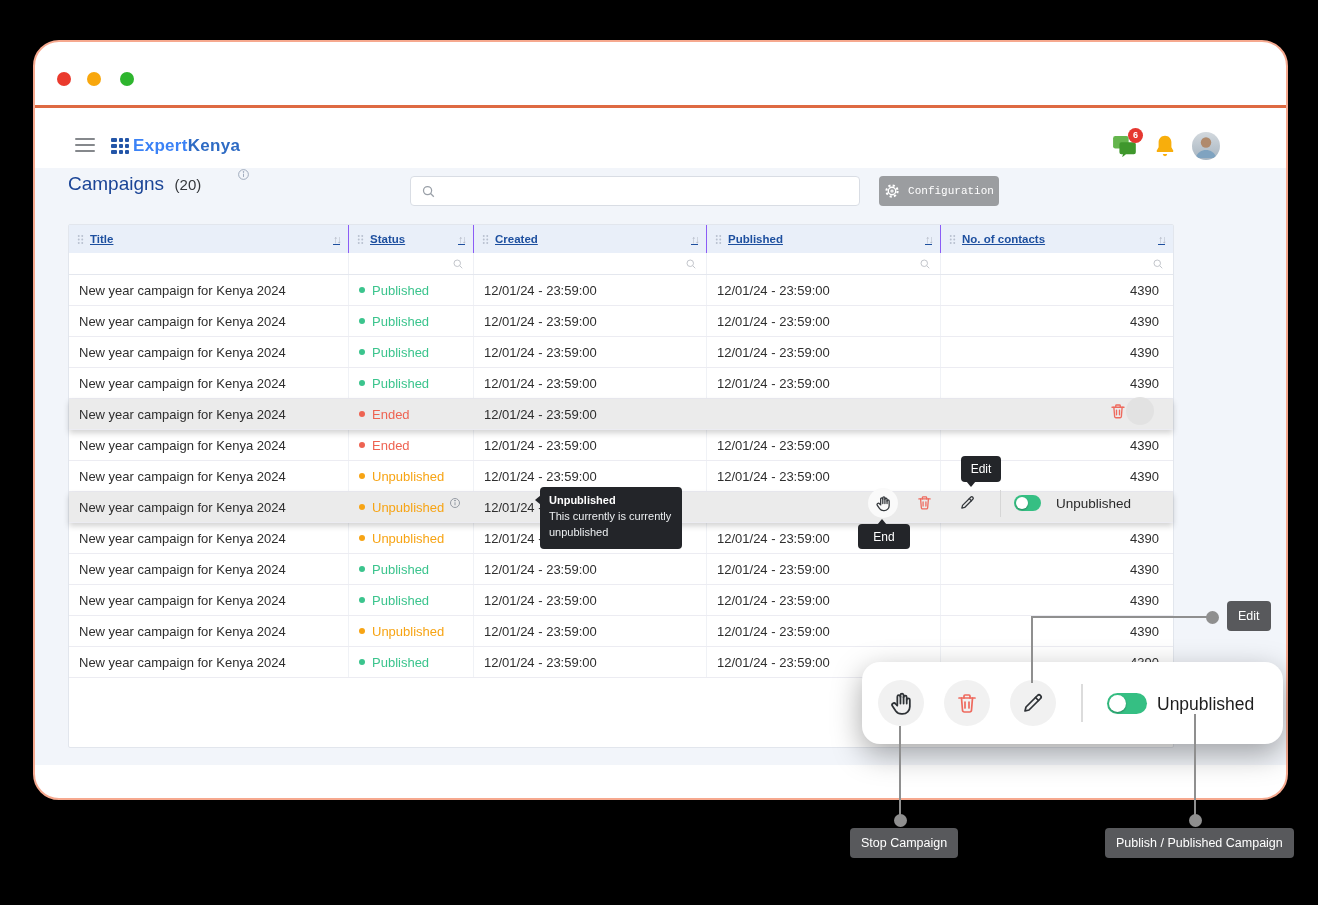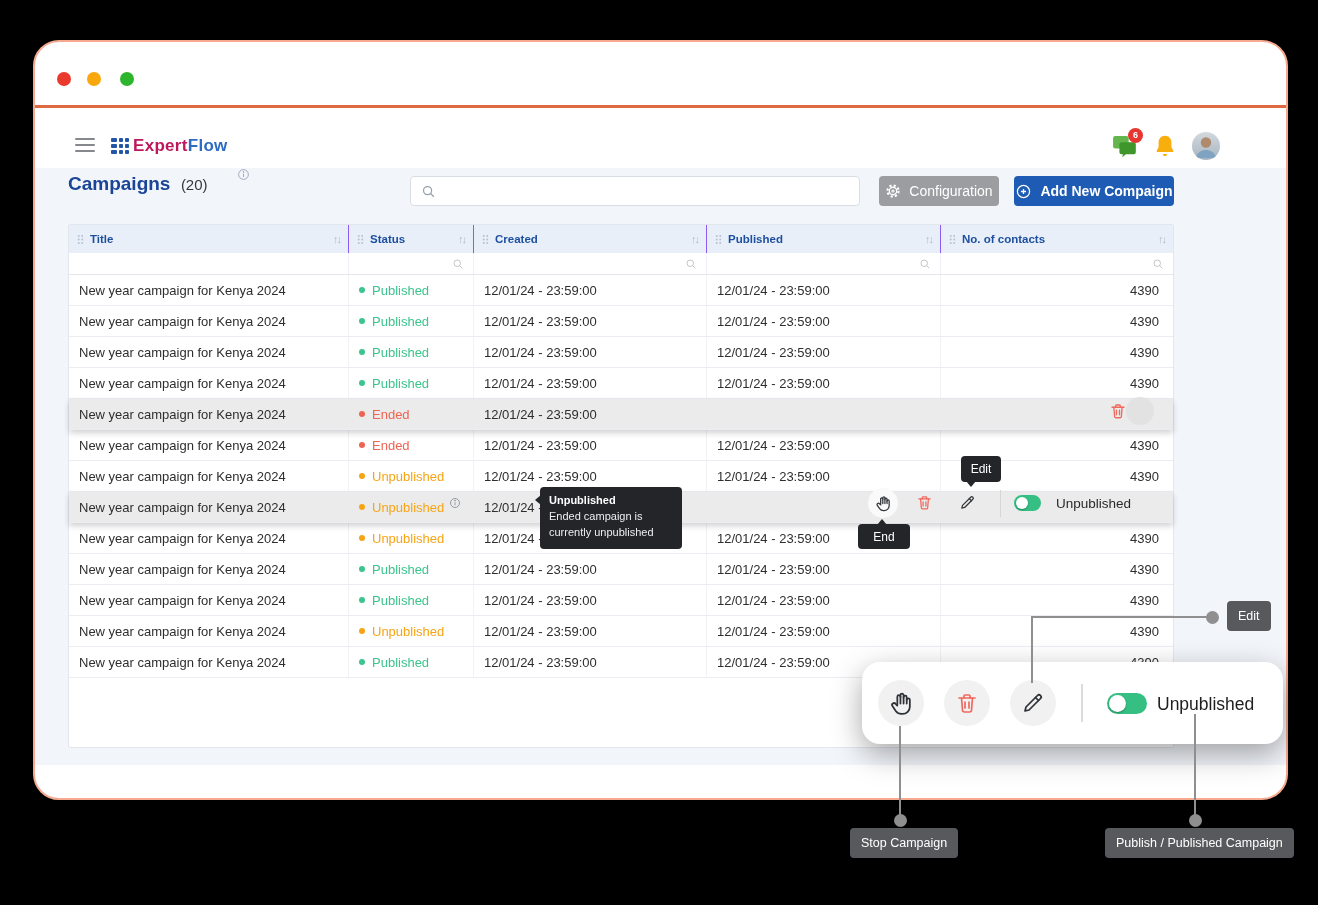--- a/index.html
+++ b/index.html
@@ -13,53 +13,53 @@
   .light.red{ left:22px; } .light.yellow{ left:52px; } .light.green{ left:85px; }
   .orange-divider { position:absolute; left:0; top:63px; width:100%; height:3px; }
 
   
   .hamburger { position:absolute; left:40px; top:96px; width:20px; height:15px; cursor:pointer; }
   .hamburger span { display:block; height:2px; background:#85888c; border-radius:1px; margin-bottom:4px; }
   .logo { position:absolute; left:76px; top:94px; display:flex; align-items:center; gap:4px; }
   .logo-grid { display:grid; grid-template-columns:6px 4px 4px; grid-auto-rows:4px; gap:2px; }
   .logo-grid i { background:#2456a8; border-radius:1px; }
   .logo-text { font-size:17px; font-weight:bold; letter-spacing:.3px; }
-  .lg-expert { color:#be185d; } .lg-flow { color:#2e6bc4; }
+  .lg-expert { color:#3b82f6; } .lg-flow { color:#2e6bc4; }
   .top-icons { position:absolute; right:66px; top:90px; display:flex; align-items:center; gap:14px; }
   .chat-wrap { position:relative; width:27px; height:27px; cursor:pointer; }
   .badge { position:absolute; right:-5px; top:-5px; min-width:15px; height:15px; border-radius:8px;
            background:#e53730; color:#fff; font-size:9px; font-weight:bold; display:flex; align-items:center; justify-content:center; }
   .bell-wrap { width:26px; height:26px; cursor:pointer; }
   .avatar { width:28px; height:28px; border-radius:50%; overflow:hidden;
             background:linear-gradient(180deg,#d3d9de 0%,#a6b4c0 100%); cursor:pointer; }
 
   
   .content-bg { position:absolute; left:0; top:126px; width:100%; height:597px; background:#f2f5fa; }
   .page-title-row { position:absolute; left:33px; top:131px; }
-  .page-title { font-size:19px; font-weight:bold; color:#1a4496; display:inline; }
+  .page-title { font-size:19px; font-weight:normal; color:#1a4496; display:inline; }
   .page-count { font-size:15px; color:#35383c; margin-left:6px; }
   .title-info { position:absolute; left:169px; top:-6px; }
 
   .search-box { position:absolute; left:375px; top:134px; width:450px; height:30px; background:#fff;
                 border:1px solid #d9dde4; border-radius:4px; display:flex; align-items:center; padding:0 10px; gap:8px; }
   .search-box input { border:none; outline:none; flex:1; font-size:13.5px; color:#444; font-family:"Liberation Sans",sans-serif; }
   .search-box input::placeholder { color:#9aa0a8; }
 
   .btn { position:absolute; top:134px; height:30px; border:none; border-radius:4px; color:#fff;
-         font-size:14px; font-family:Liberation Sans, sans-serif; display:flex; align-items:center;
+         font-size:11px; font-family:Liberation Mono, monospace; display:flex; align-items:center;
          justify-content:center; gap:8px; cursor:pointer; }
   .btn-config { left:844px; width:120px; background:#9b9da0; }
   .btn-add { left:979px; width:160px; background:#1d5bb4; font-weight:bold; }
 
   
   .table { position:absolute; left:33px; top:182px; width:1106px; height:524px; background:#fff;
            border:1px solid #e2e6ed; border-radius:2px; }
   .thead { display:flex; height:28px; background:#e9eff9; }
   .th { display:flex; align-items:center; gap:6px; padding:0 8px; font-size:11.5px; font-weight:bold;
-        color:#1d4f9f; position:relative; }
+        color:#1d4f9f; position:relative;text-decoration:underline; }
   .th + .th { border-left:1px solid #8b5cf6; }
   .sort { margin-left:auto; color:#b4bac6; font-size:11px; letter-spacing:-2px; cursor:pointer; }
   .filter-row { display:flex; height:22px; border-bottom:1px solid #e4e7ee; }
   .fc { display:flex; align-items:center; justify-content:flex-end; padding:0 9px; }
   .fc + .fc { border-left:1px solid #eef0f5; }
   .c0{ width:279px; } .c1{ width:125px; } .c2{ width:233px; } .c3{ width:234px; } .c4{ width:233px;align-items:center; }
   .tr { display:flex; height:31px; border-bottom:1px solid #ececf2; background:#fff; }
   .td { display:flex; align-items:center; padding:0 10px; font-size:13px; color:#2e2e2e; overflow:hidden; white-space:nowrap; }
   .td + .td { border-left:1px solid #f0f2f6; }
   .td-contacts { justify-content:flex-end; padding-right:14px; }
@@ -138,21 +138,21 @@
           <i></i>
           <i></i>
           <i></i>
           <i></i>
           <i></i>
           <i></i>
           <i></i>
           <i></i>
       </span>
       <span class="logo-text">
-        <span class="lg-expert">Expert</span><span class="lg-flow">Flow</span>
+        <span class="lg-expert">Expert</span><span class="lg-flow">Kenya</span>
       </span>
     </div>
     <div class="top-icons">
       <div class="chat-wrap">
         <svg viewBox="0 0 26 26" width="27" height="27">
           <rect x="2" y="3" width="15" height="12" rx="2.2" fill="#64b54d"></rect>
           <path d="M10 9h12a1.9 1.9 0 0 1 1.9 1.9v7.6a1.9 1.9 0 0 1-1.9 1.9h-7.6l-3.6 3 .7-3H10a1.9 1.9 0 0 1-1.9-1.9V10.9A1.9 1.9 0 0 1 10 9z" fill="#3f972c"></path>
         </svg>
         <span class="badge">6</span>
       </div>
@@ -193,28 +193,20 @@
 
     <button class="btn btn-config">
       <svg viewBox="0 0 24 24" width="16" height="16" fill="none" stroke="#fff">
         <circle cx="12" cy="12" r="5.6" stroke-width="2"></circle>
         <circle cx="12" cy="12" r="8.4" stroke-width="3.1" stroke-dasharray="3.3 3.3"></circle>
         <circle cx="12" cy="12" r="1.6" stroke-width="1.6"></circle>
       </svg>
       <span>Configuration</span>
     </button>
 
-    <button class="btn btn-add">
-      <svg viewBox="0 0 24 24" width="17" height="17" fill="none" stroke="#fff" stroke-width="1.8">
-        <circle cx="12" cy="12" r="8.6"></circle>
-          <line x1="12" y1="8.4" x2="12" y2="15.6"></line>
-          <line x1="8.4" y1="12" x2="15.6" y2="12"></line>
-      </svg>
-      <span>Add New Compaign</span>
-    </button>
 
     <div class="table">
       <div class="thead">
         <div class="th c0">
           <svg viewBox="0 0 8 12" width="7" height="11" fill="#b7bfce">
               <circle cx="2" cy="2" r="1.1"></circle>
               <circle cx="6" cy="2" r="1.1"></circle>
               <circle cx="2" cy="6" r="1.1"></circle>
               <circle cx="6" cy="6" r="1.1"></circle>
               <circle cx="2" cy="10" r="1.1"></circle>
@@ -481,21 +473,21 @@
   </svg>
   <div class="ov rowbar-divider"></div>
   <div class="toggle rowbar-toggle" style="background:#35bf83">
       <span class="knob"></span>
     </div>
   <div class="ov rowbar-label">Unpublished</div>
 
   <div class="tooltip tt-unpub">
     <span class="tt-arrow-left"></span>
     <div class="tt-title">Unpublished</div>
-    <div class="tt-body">Ended campaign is currently unpublished</div>
+    <div class="tt-body">This currently is currently unpublished</div>
   </div>
   <div class="tooltip tt-edit-row">
     <span>Edit</span>
     <span class="tt-arrow-down"></span>
   </div>
   <div class="tooltip tt-end">
     <span class="tt-arrow-up"></span>
     <span>End</span>
   </div>
 

